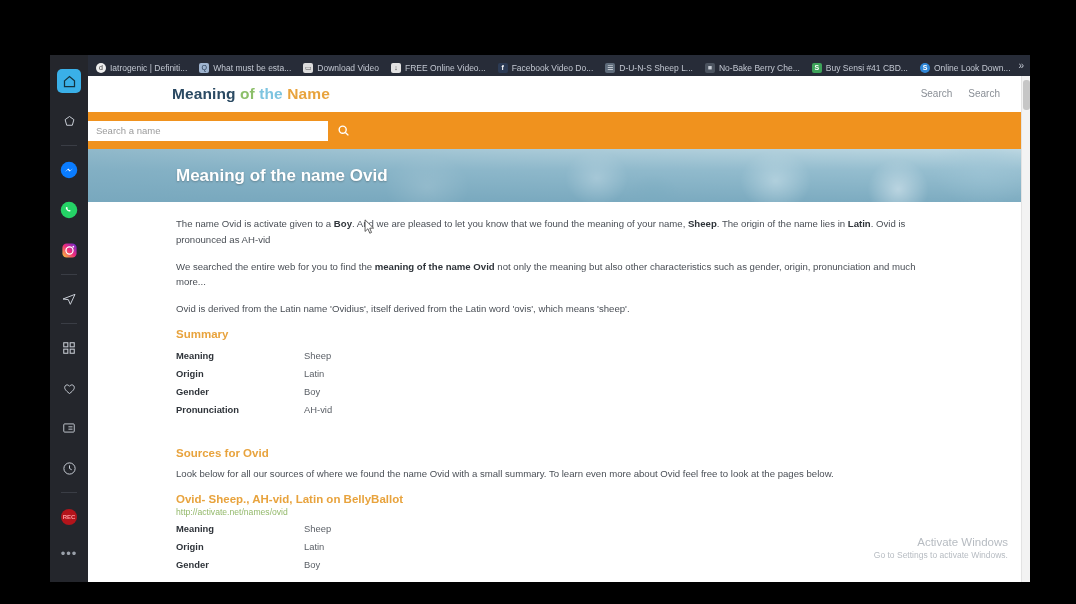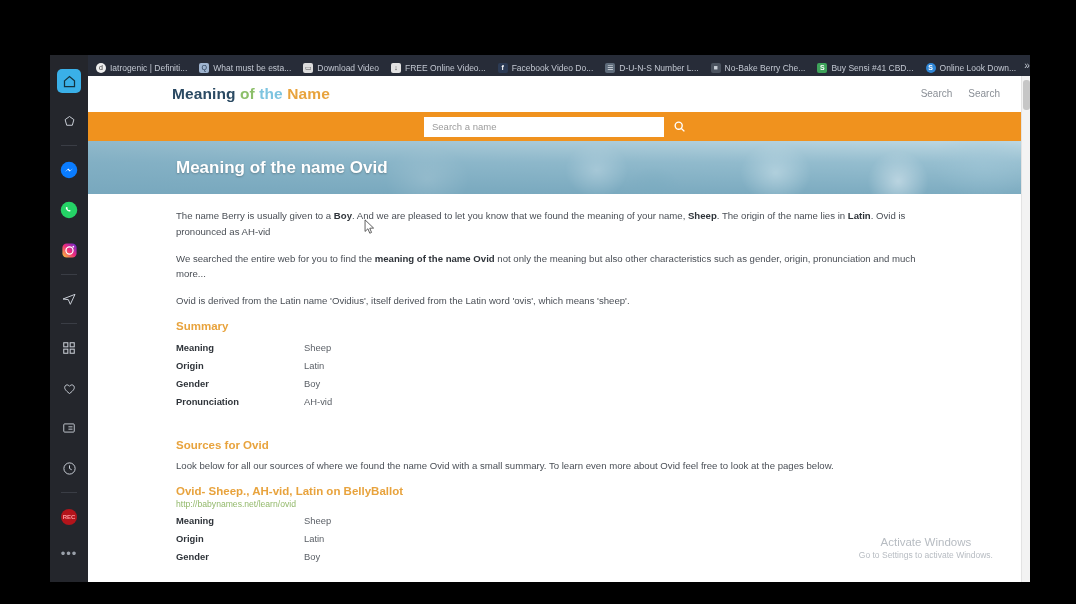--- a/index.html
+++ b/index.html
@@ -145,25 +145,25 @@
     margin-left: auto;
     display: flex;
     gap: 16px;
     font-size: 10px;
     color: #8a8f96;
     padding-right: 16px;
   }
 
   
   #search-bar {
-    height: 29px;
+    height: 37px;
     background: #f0921e;
     display: flex;
     align-items: center;
-    justify-content: center;
+    justify-content: flex-start;
   }
   #search-wrap { display: flex; align-items: center; }
   #search-input {
     width: 240px; height: 20px;
     border: none; outline: none;
     background: #fff;
     font-size: 9.5px;
     color: #555;
     padding: 0 8px;
     font-family: "Liberation Sans", sans-serif;
@@ -247,22 +247,22 @@
   }
   .src-url {
     color: #93b96b;
     font-size: 8.6px;
     margin: 2px 0 3px 0;
   }
 
   
   #watermark {
     position: absolute;
-    right: 37px; bottom: 22px;
-    text-align: center;
+    right: 22px; bottom: 22px;
+    text-align: right;
     color: #b7bcc2;
     pointer-events: none;
   }
   #wm-title { font-size: 11.5px; }
   #wm-sub { font-size: 8.5px; margin-top: 2px; }
 
   
   #page-scroll {
     position: absolute;
     right: 0; top: 0;
@@ -430,21 +430,21 @@
           <span>FREE Online Video...</span>
         </div>
 
         <div class="bm">
           <span class="bm-ico" style="background:#2c3b55;color:#fff;font-weight:bold">f</span>
           <span>Facebook Video Do...</span>
         </div>
 
         <div class="bm">
           <span class="bm-ico" style="background:#5e6b7a;color:#dfe4ea">☰</span>
-          <span>D-U-N-S Number L...</span>
+          <span>D-U-N-S Sheep L...</span>
         </div>
 
         <div class="bm">
           <span class="bm-ico" style="background:#4b535f;color:#c8ced6">■</span>
           <span>No-Bake Berry Che...</span>
         </div>
 
         <div class="bm">
           <span class="bm-ico" style="background:#3ea35a;color:#fff;font-weight:bold">S</span>
           <span>Buy Sensi #41 CBD...</span>
@@ -487,21 +487,21 @@
 
         <div id="hero">
           <div id="hero-photo"></div>
           <div id="hero-tint"></div>
           <div id="hero-title">Meaning of the name Ovid</div>
         </div>
 
         <div id="content">
 
           <p class="para">
-            <span>The name Berry is usually given to a </span><b>Boy</b><span>. And we are pleased to let you know that we found the meaning of your name, </span><b>Sheep</b><span>. The origin of the name lies in </span><b>Latin</b><span>. Ovid is pronounced as AH-vid</span>
+            <span>The name Ovid is activate given to a </span><b>Boy</b><span>. And we are pleased to let you know that we found the meaning of your name, </span><b>Sheep</b><span>. The origin of the name lies in </span><b>Latin</b><span>. Ovid is pronounced as AH-vid</span>
           </p>
 
           <p class="para">
             <span>We searched the entire web for you to find the </span><b>meaning of the name Ovid</b><span> not only the meaning but also other characteristics such as gender, origin, pronunciation and much more...</span>
           </p>
 
           <p class="para">Ovid is derived from the Latin name 'Ovidius', itself derived from the Latin word 'ovis', which means 'sheep'.</p>
 
           <h2 class="sec">Summary</h2>
           <table class="kv">
@@ -522,21 +522,21 @@
               <td class="k">Pronunciation</td>
               <td class="v">AH-vid</td>
             </tr>
           </tbody>
             </table>
 
           <h2 class="sec" style="margin-top:28px">Sources for Ovid</h2>
           <p class="para">Look below for all our sources of where we found the name Ovid with a small summary. To learn even more about Ovid feel free to look at the pages below.</p>
 
           <div class="src-title">Ovid- Sheep., AH-vid, Latin on BellyBallot</div>
-          <div class="src-url">http://babynames.net/learn/ovid</div>
+          <div class="src-url">http://activate.net/names/ovid</div>
           <table class="kv">
             <tbody>
                 <tr>
               <td class="k">Meaning</td>
               <td class="v">Sheep</td>
             </tr>
             <tr>
               <td class="k">Origin</td>
               <td class="v">Latin</td>
             </tr>

